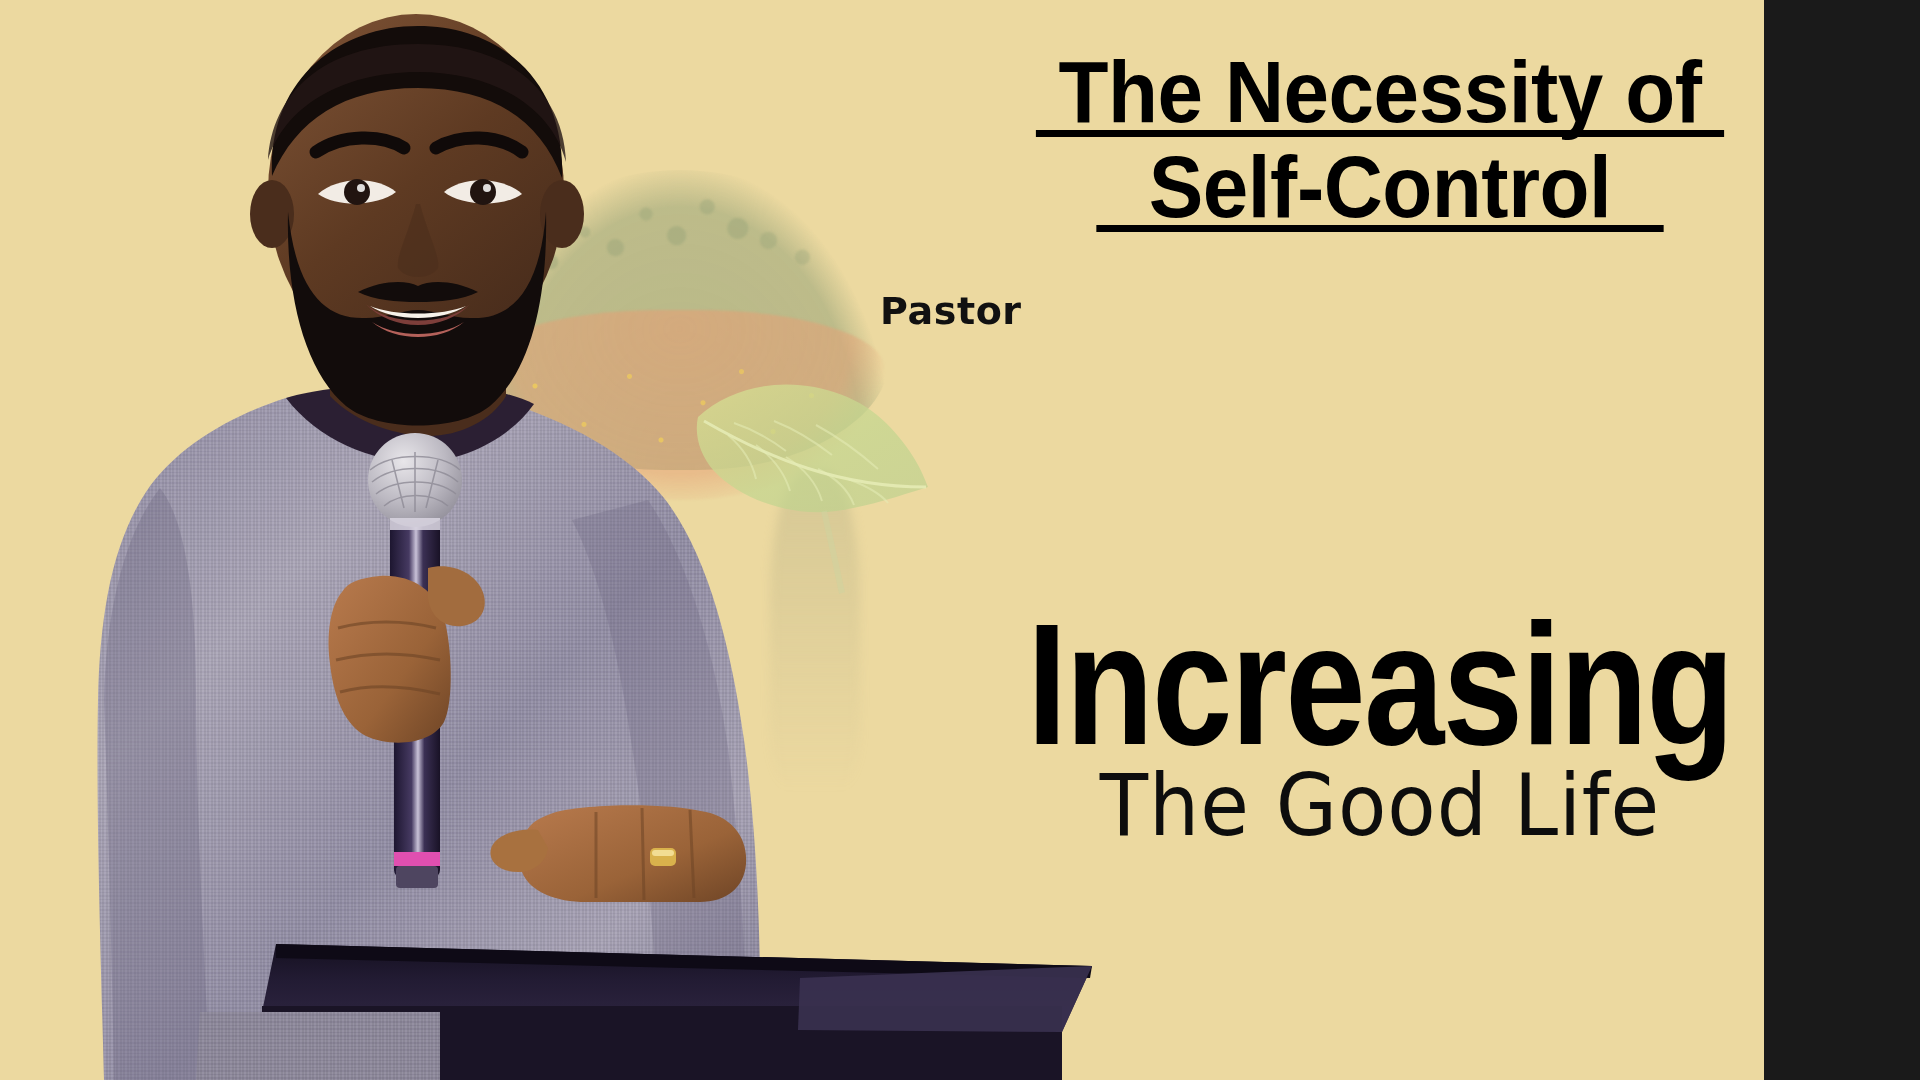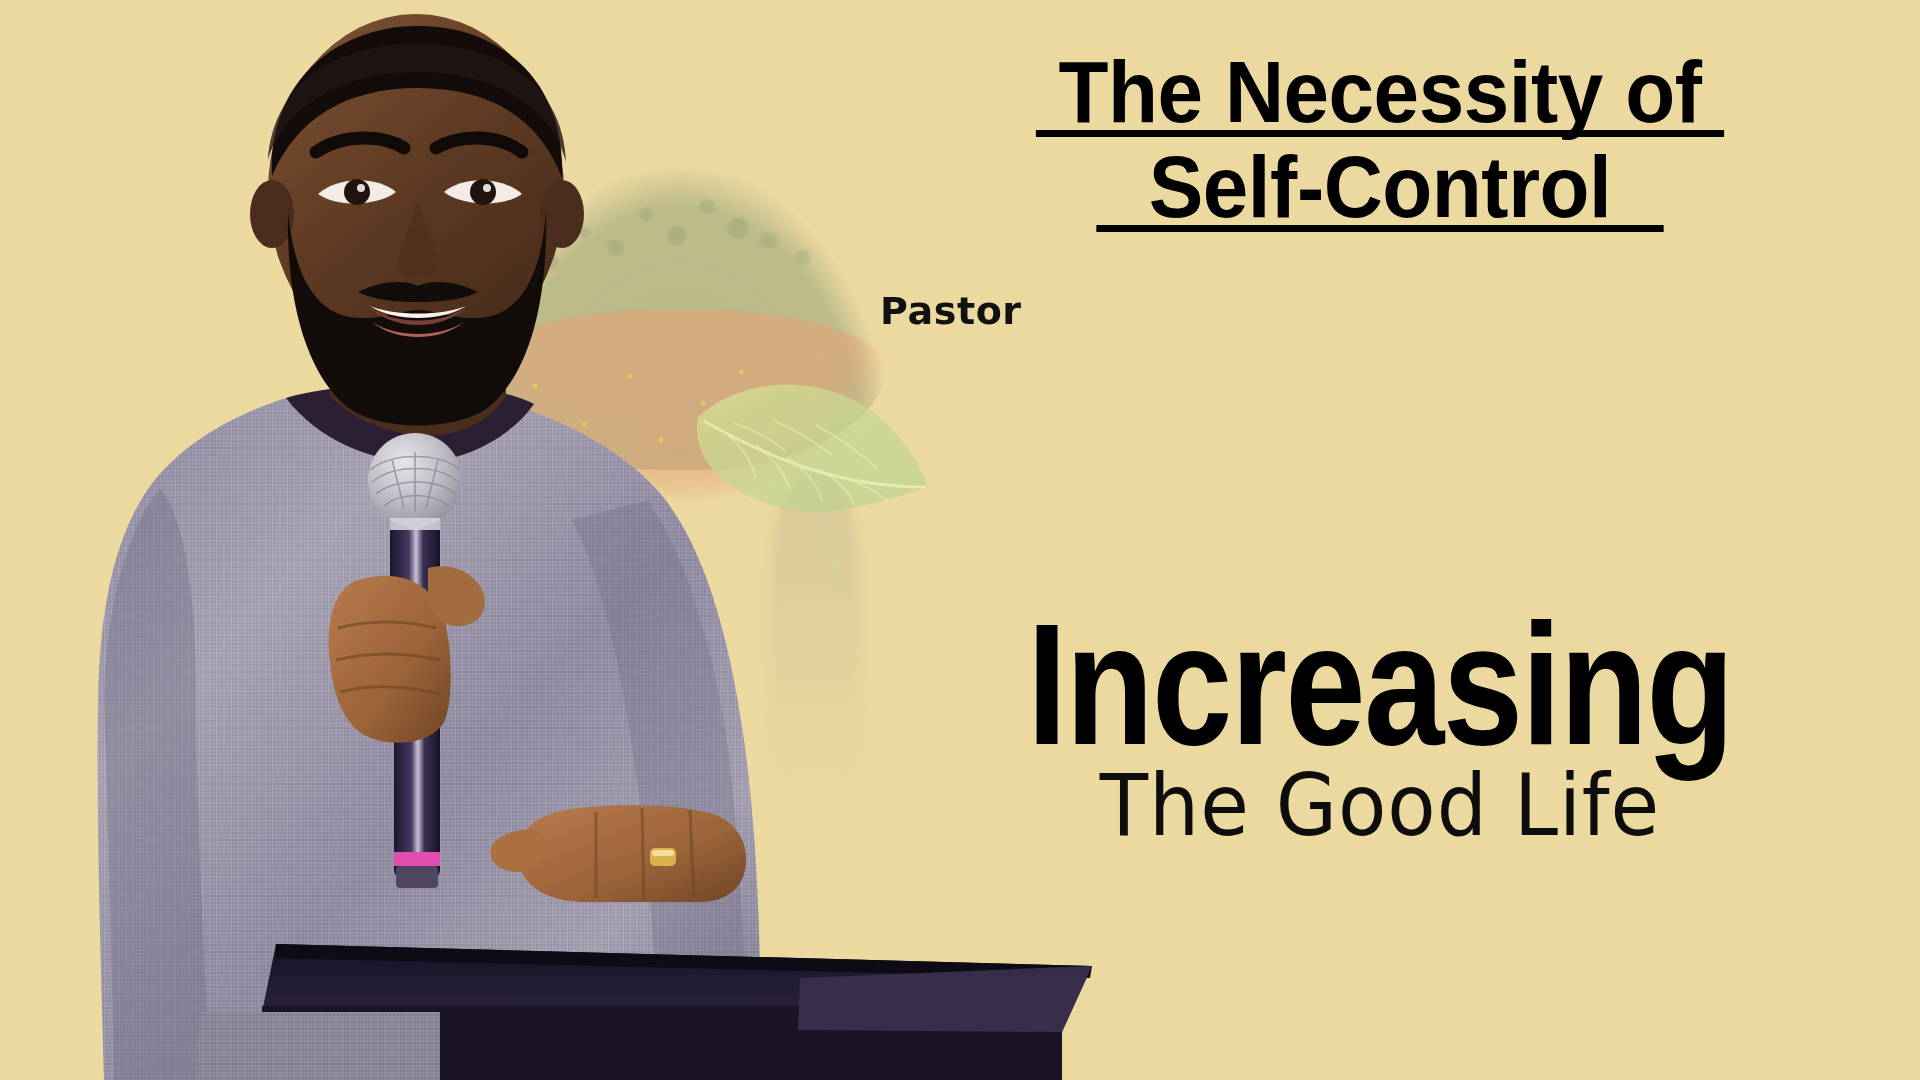--- a/index.html
+++ b/index.html
@@ -2,21 +2,21 @@
 <html><head>
 <meta charset="utf-8">
 <style>
   html, body {
     margin: 0;
     padding: 0;
     background: #1a1a1a;
   }
   #slide {
     position: relative;
-    width: 1920px;
+    width: 1764px;
     height: 1080px;
     overflow: hidden;
     background: #ecd9a0;
     font-family: "DejaVu Sans", sans-serif;
   }
 
   
   .decor-layer {
     position: absolute;
     inset: 0;

